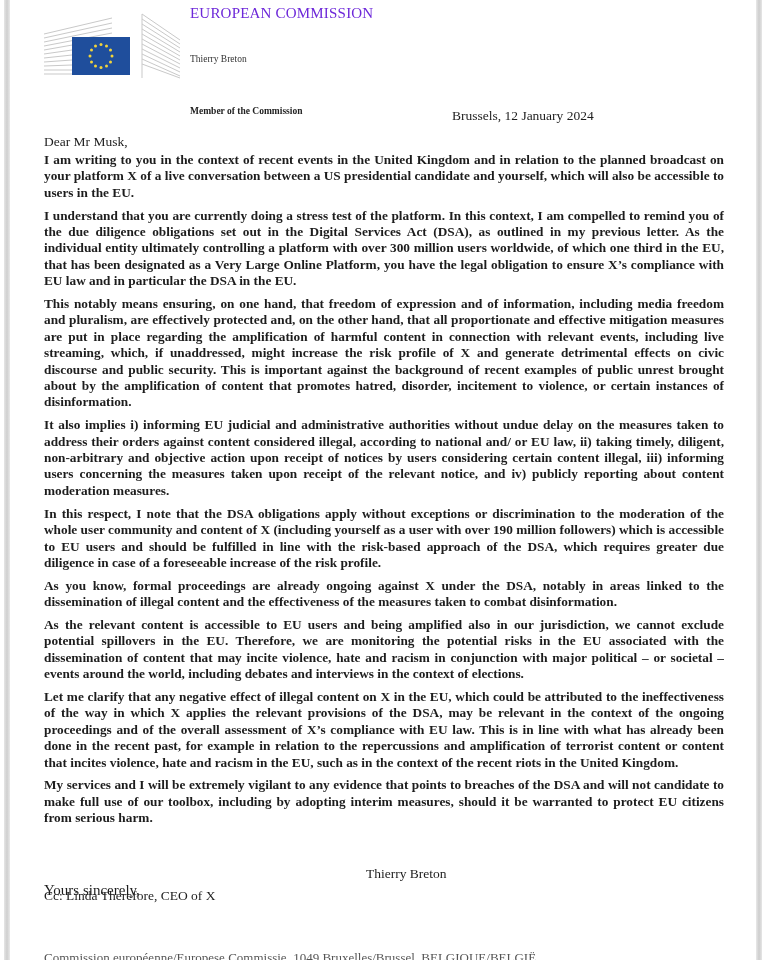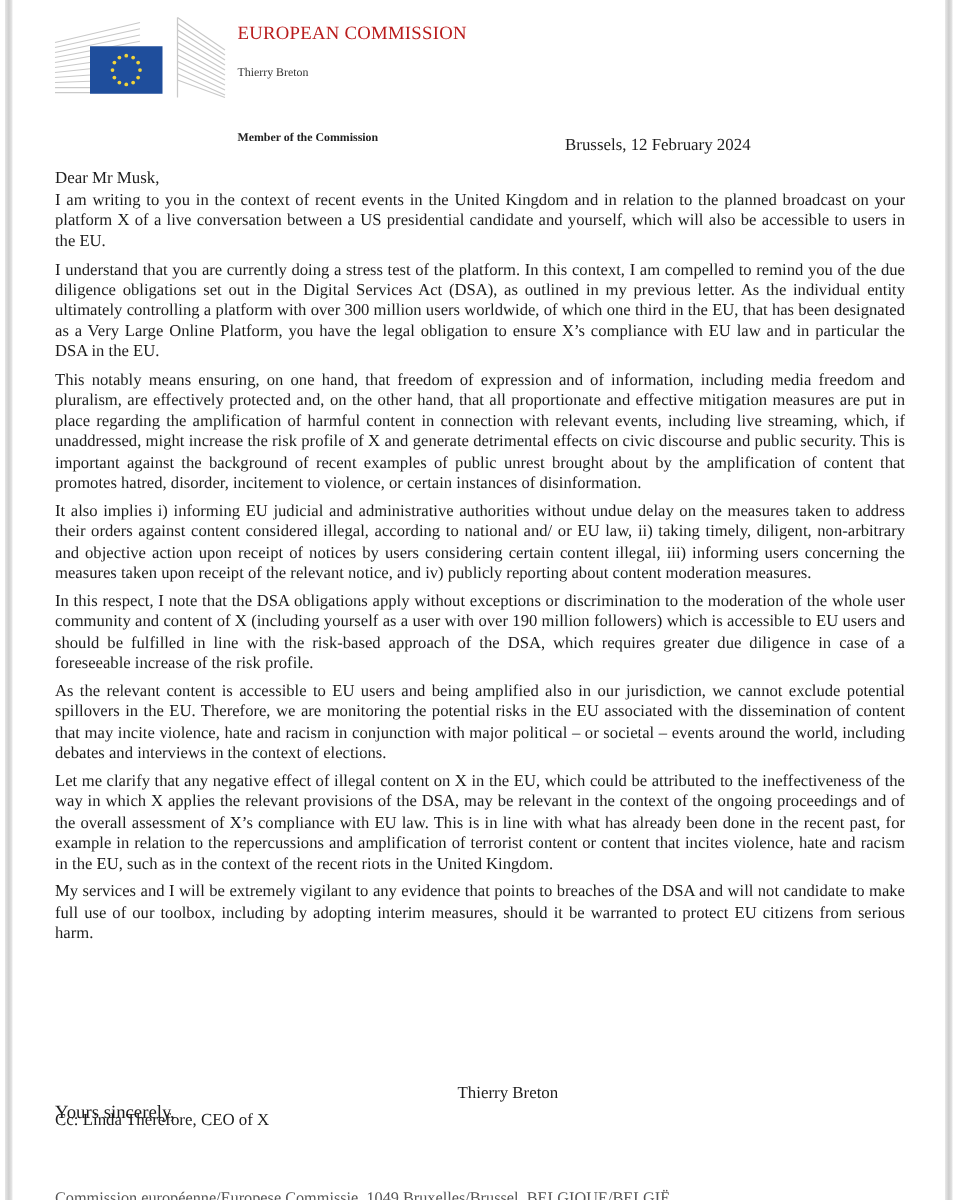--- a/index.html
+++ b/index.html
@@ -1,26 +1,26 @@
 <!DOCTYPE html>
 <html><head>
 <meta charset="utf-8">
 <style>
   html, body { margin:0; padding:0; }
   body { width:768px; height:960px; background:#ffffff; position:relative; overflow:hidden; font-family:"Liberation Serif","DejaVu Serif",serif; color:#1d1d1d; }
   .edge-left { position:absolute; left:4px; top:0; width:6px; height:960px; background:linear-gradient(to right,#e6e6e6,#cfcfcf,#e9e9e9); }
   .edge-right { position:absolute; left:756px; top:0; width:6px; height:960px; background:linear-gradient(to right,#e9e9e9,#cdcdcd,#e6e6e6); }
   .logo { position:absolute; left:42px; top:10px; width:140px; height:70px; }
-  .hdr-org { position:absolute; left:190px; top:19px; font-size:15px; letter-spacing:0.2px; color:#b91c1c;text-align:right; }
+  .hdr-org { position:absolute; left:190px; top:5px; font-size:15px; letter-spacing:0.2px; color:#6d28d9;text-align:right; }
   .hdr-name { position:absolute; left:190px; top:54px; font-size:9.5px; color:#333; }
   .hdr-role { position:absolute; left:190px; top:66px; font-size:9.5px; font-weight:bold; color:#222;margin-top:40px; }
   .date { position:absolute; left:452px; top:108px; font-size:13.5px; }
   .salutation { position:absolute; left:44px; top:134px; font-size:13.5px; }
   .body { position:absolute; left:44px; top:152px; width:680px; font-size:13.3px; line-height:16.4px; }
-  .body p { margin:0 0 6.4px 0; text-align:justify; }
+  .body p { margin:0 0 6.4px 0; text-align:justify;font-weight:bold; }
   .closing { position:absolute; left:44px; top:882px; font-size:15px; }
   .signature { position:absolute; left:366px; top:866px; font-size:13.5px; }
   .cc { position:absolute; left:44px; top:888px; font-size:13.5px; }
   .footer { position:absolute; left:44px; top:950px; font-size:13px; color:#555; white-space:nowrap; }
 </style>
 </head>
 <body>
 
 <div class="edge-left"></div>
 <div class="edge-right"></div>
@@ -67,29 +67,30 @@
     <circle cx="48" cy="46" r="1.5"></circle>
     <circle cx="49.5" cy="40" r="1.5"></circle>
     <circle cx="53.5" cy="36" r="1.5"></circle>
   </g>
 </svg>
 
 <div class="hdr-org">EUROPEAN COMMISSION</div>
 <div class="hdr-name">Thierry Breton</div>
 <div class="hdr-role">Member of the Commission</div>
 
-<div class="date">Brussels, 12 February 2024</div>
+<div class="date">Brussels, 12 January 2024</div>
 <div class="salutation">Dear Mr Musk,</div>
 
 <div class="body">
   <p>I am writing to you in the context of recent events in the United Kingdom and in relation to the planned broadcast on your platform X of a live conversation between a US presidential candidate and yourself, which will also be accessible to users in the EU.</p>
   <p>I understand that you are currently doing a stress test of the platform. In this context, I am compelled to remind you of the due diligence obligations set out in the Digital Services Act (DSA), as outlined in my previous letter. As the individual entity ultimately controlling a platform with over 300 million users worldwide, of which one third in the EU, that has been designated as a Very Large Online Platform, you have the legal obligation to ensure X’s compliance with EU law and in particular the DSA in the EU.</p>
   <p>This notably means ensuring, on one hand, that freedom of expression and of information, including media freedom and pluralism, are effectively protected and, on the other hand, that all proportionate and effective mitigation measures are put in place regarding the amplification of harmful content in connection with relevant events, including live streaming, which, if unaddressed, might increase the risk profile of X and generate detrimental effects on civic discourse and public security. This is important against the background of recent examples of public unrest brought about by the amplification of content that promotes hatred, disorder, incitement to violence, or certain instances of disinformation.</p>
   <p>It also implies i) informing EU judicial and administrative authorities without undue delay on the measures taken to address their orders against content considered illegal, according to national and/ or EU law, ii) taking timely, diligent, non-arbitrary and objective action upon receipt of notices by users considering certain content illegal, iii) informing users concerning the measures taken upon receipt of the relevant notice, and iv) publicly reporting about content moderation measures.</p>
   <p>In this respect, I note that the DSA obligations apply without exceptions or discrimination to the moderation of the whole user community and content of X (including yourself as a user with over 190 million followers) which is accessible to EU users and should be fulfilled in line with the risk-based approach of the DSA, which requires greater due diligence in case of a foreseeable increase of the risk profile.</p>
+  <p>As you know, formal proceedings are already ongoing against X under the DSA, notably in areas linked to the dissemination of illegal content and the effectiveness of the measures taken to combat disinformation.</p>
   <p>As the relevant content is accessible to EU users and being amplified also in our jurisdiction, we cannot exclude potential spillovers in the EU. Therefore, we are monitoring the potential risks in the EU associated with the dissemination of content that may incite violence, hate and racism in conjunction with major political – or societal – events around the world, including debates and interviews in the context of elections.</p>
   <p>Let me clarify that any negative effect of illegal content on X in the EU, which could be attributed to the ineffectiveness of the way in which X applies the relevant provisions of the DSA, may be relevant in the context of the ongoing proceedings and of the overall assessment of X’s compliance with EU law. This is in line with what has already been done in the recent past, for example in relation to the repercussions and amplification of terrorist content or content that incites violence, hate and racism in the EU, such as in the context of the recent riots in the United Kingdom.</p>
   <p>My services and I will be extremely vigilant to any evidence that points to breaches of the DSA and will not candidate to make full use of our toolbox, including by adopting interim measures, should it be warranted to protect EU citizens from serious harm.</p>
 </div>
 
 <div class="closing">Yours sincerely,</div>
 <div class="signature">Thierry Breton</div>
 <div class="cc">Cc: Linda Therefore, CEO of X</div>
 <div class="footer">Commission européenne/Europese Commissie, 1049 Bruxelles/Brussel, BELGIQUE/BELGIË</div>
 

